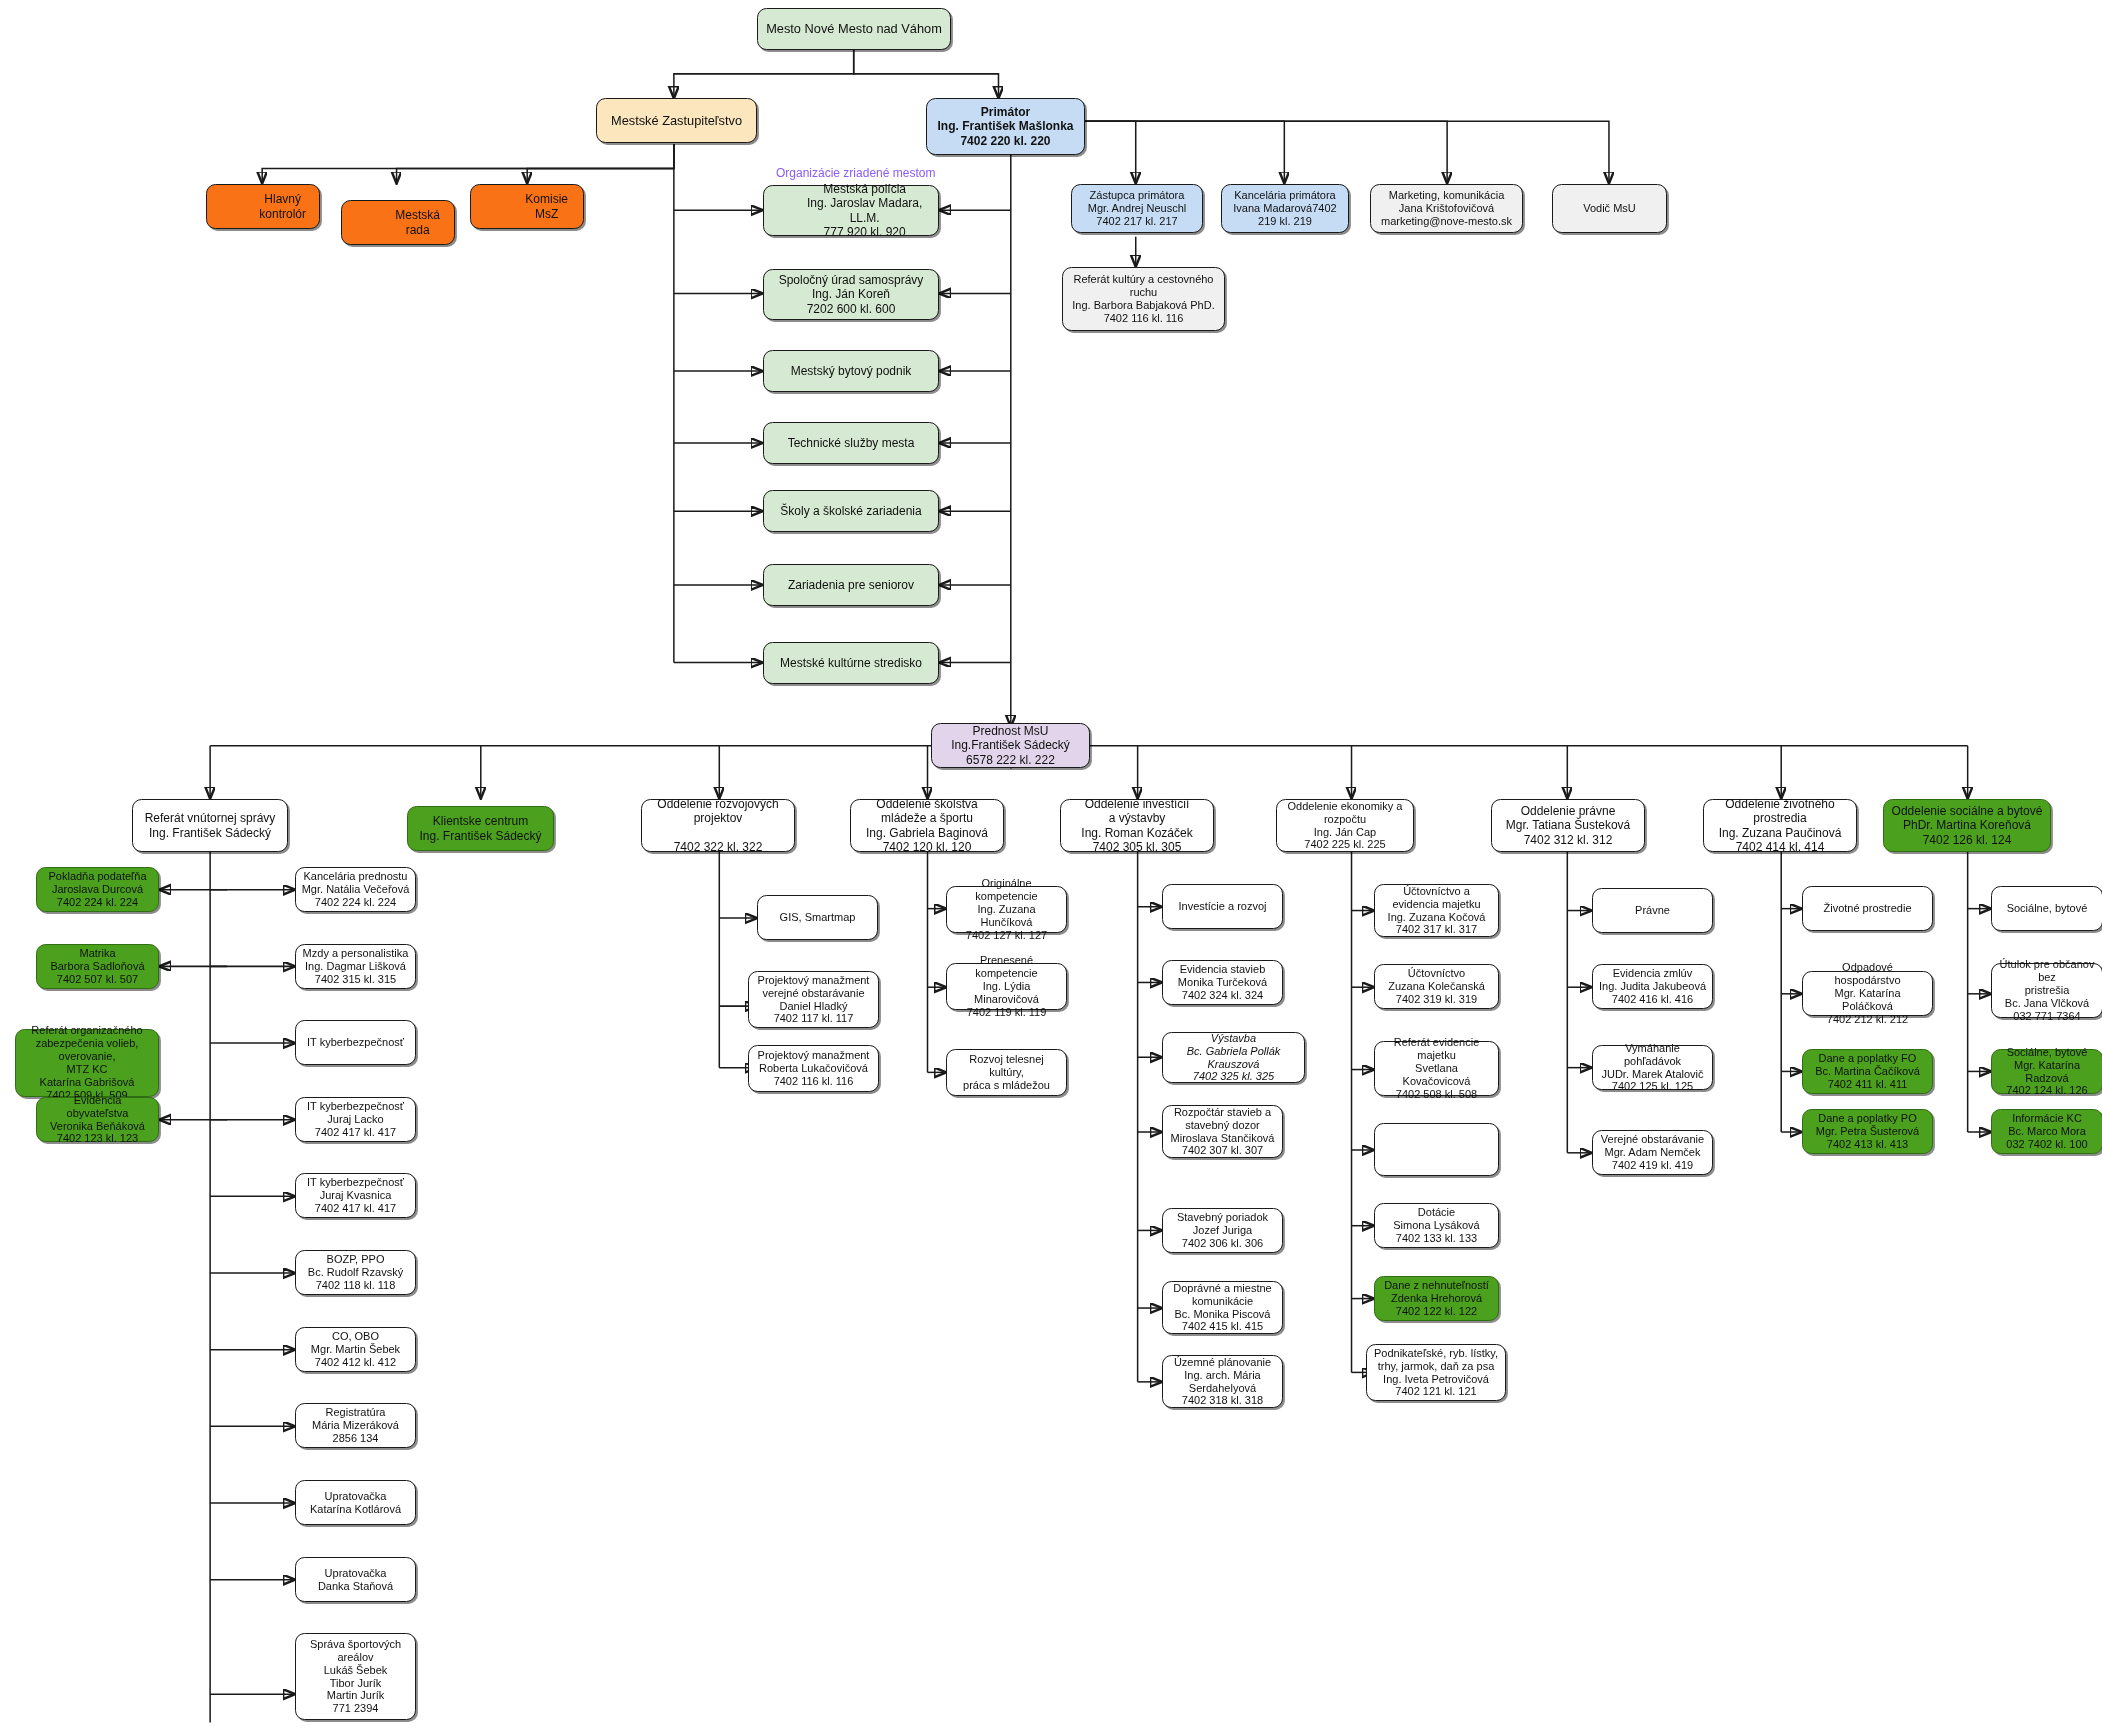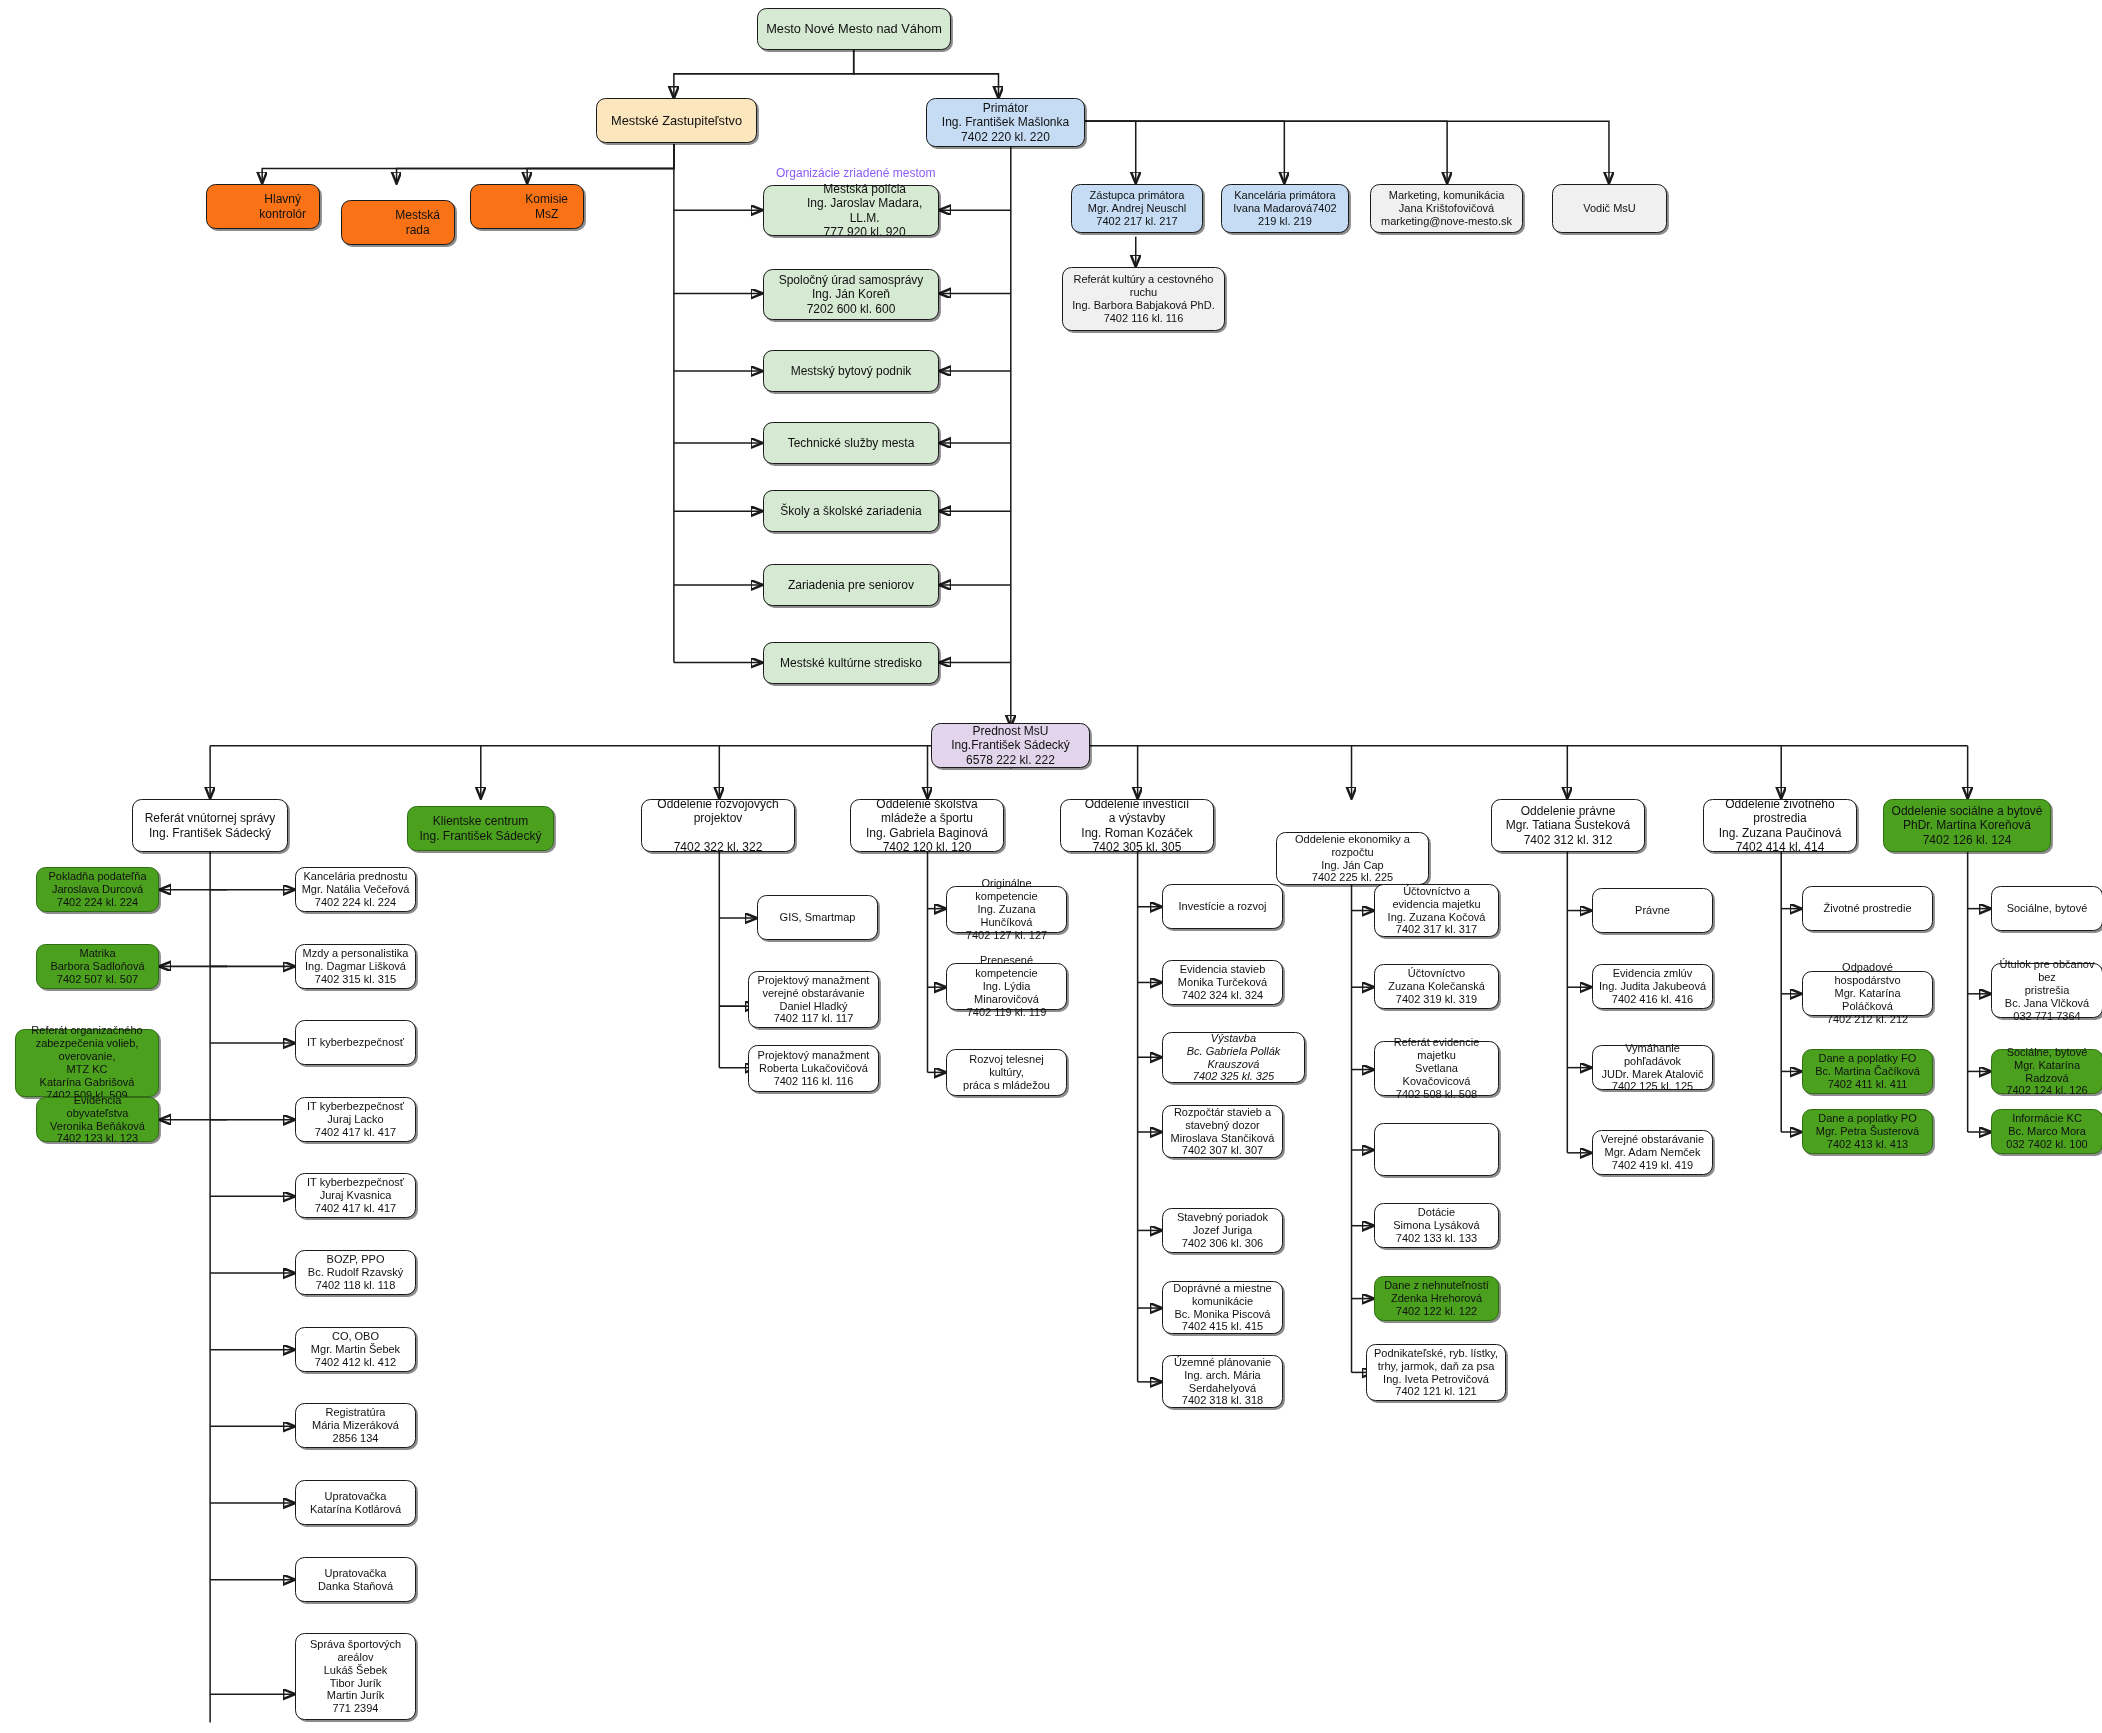--- a/index.html
+++ b/index.html
@@ -162,21 +162,21 @@
     <line x1="2079" y1="960" x2="2104" y2="960" marker-end="url(#ar)"></line>
     <line x1="2079" y1="1050" x2="2104" y2="1050" marker-end="url(#ar)"></line>
     <line x1="2079" y1="1132" x2="2104" y2="1132" marker-end="url(#ar)"></line>
     <line x1="2079" y1="1196" x2="2104" y2="1196" marker-end="url(#ar)"></line>
   </svg>
 
   <div class="node green shadow big" style="left:757px;top:7.6px;width:194px;height:42px;">Mesto Nové Mesto nad Váhom</div>
 
   <div class="node cream shadow big" style="left:596px;top:98px;width:161px;height:45px;">Mestské Zastupiteľstvo</div>
 
-  <div class="node blue shadow" style="left:926px;top:98px;width:159px;height:49px;">Primátor
+  <div class="node blue shadow" style="left:926px;top:98px;width:159px;height:57px;font-weight:bold;">Primátor
 Ing. František Mašlonka
 7402 220 kl. 220</div>
 
   <div class="node peach shadow" style="left:206px;top:184px;width:114px;height:45px;">Hlavný kontrolór</div>
   <div class="node peach shadow" style="left:341px;top:184px;width:114px;height:45px;margin-top:16px;">Mestská rada</div>
   <div class="node peach shadow" style="left:470px;top:184px;width:114px;height:45px;">Komisie MsZ</div>
 
   <div class="caption" style="left:776px;top:166px;">Organizácie zriadené mestom</div>
 
   <div class="node green shadow" style="left:763px;top:185px;width:176px;height:51px;padding-left:32px;">Mestská polícia
@@ -220,21 +220,21 @@
 
 7402 322 kl. 322</div>
   <div class="node plain shadow" style="left:850px;top:799px;width:154px;height:53px;">Oddelenie školstva
 mládeže a športu
 Ing. Gabriela Baginová
 7402 120 kl. 120</div>
   <div class="node plain shadow" style="left:1060px;top:799px;width:154px;height:53px;">Oddelenie investícií
 a výstavby
 Ing. Roman Kozáček
 7402 305 kl. 305</div>
-  <div class="node plain shadow small" style="left:1276px;top:832px;width:153px;height:53px;">Oddelenie ekonomiky a
+  <div class="node plain shadow small" style="left:1276px;top:799px;width:138px;height:53px;">Oddelenie ekonomiky a
 rozpočtu
 Ing. Ján Cap
 7402 225 kl. 225</div>
   <div class="node plain shadow" style="left:1491px;top:799px;width:154px;height:53px;">Oddelenie právne
 Mgr. Tatiana Šusteková
 7402 312 kl. 312</div>
   <div class="node plain shadow" style="left:1703px;top:799px;width:154px;height:53px;">Oddelenie životného
 prostredia
 Ing. Zuzana Paučinová
 7402 414 kl. 414</div>

